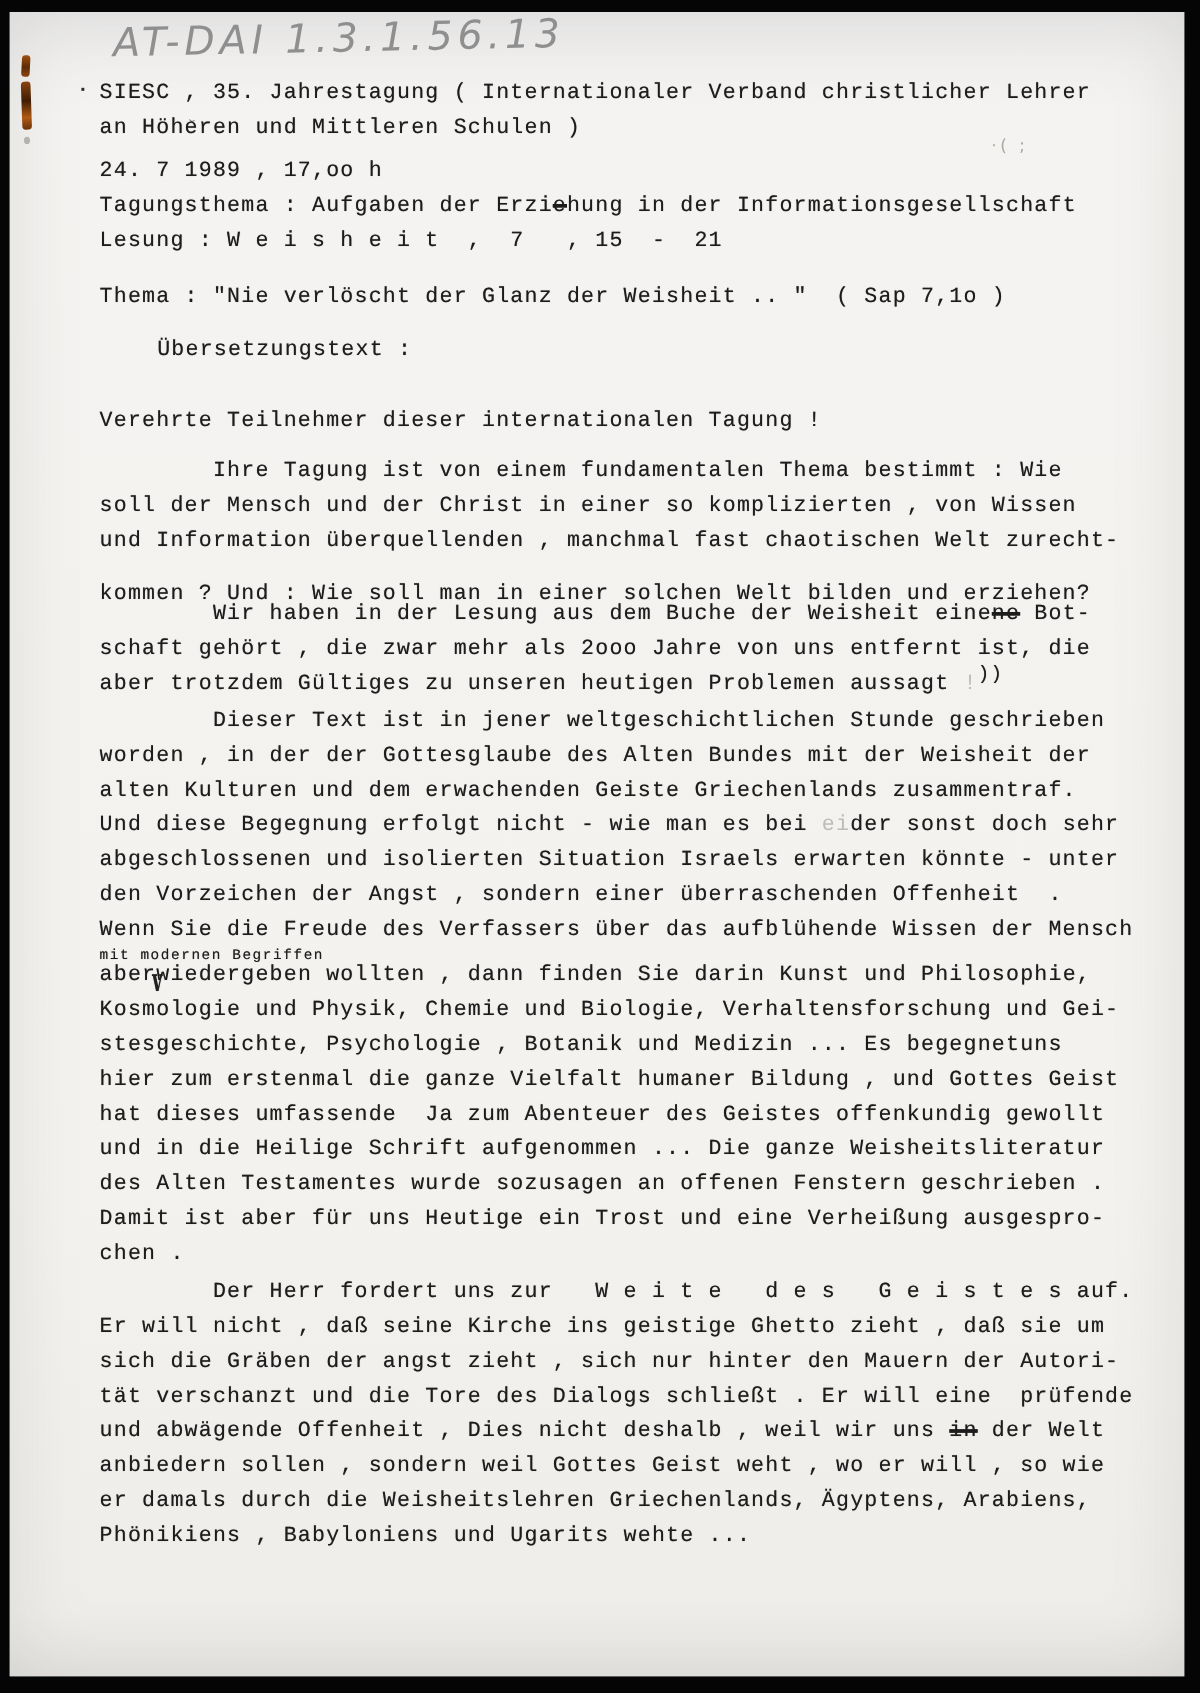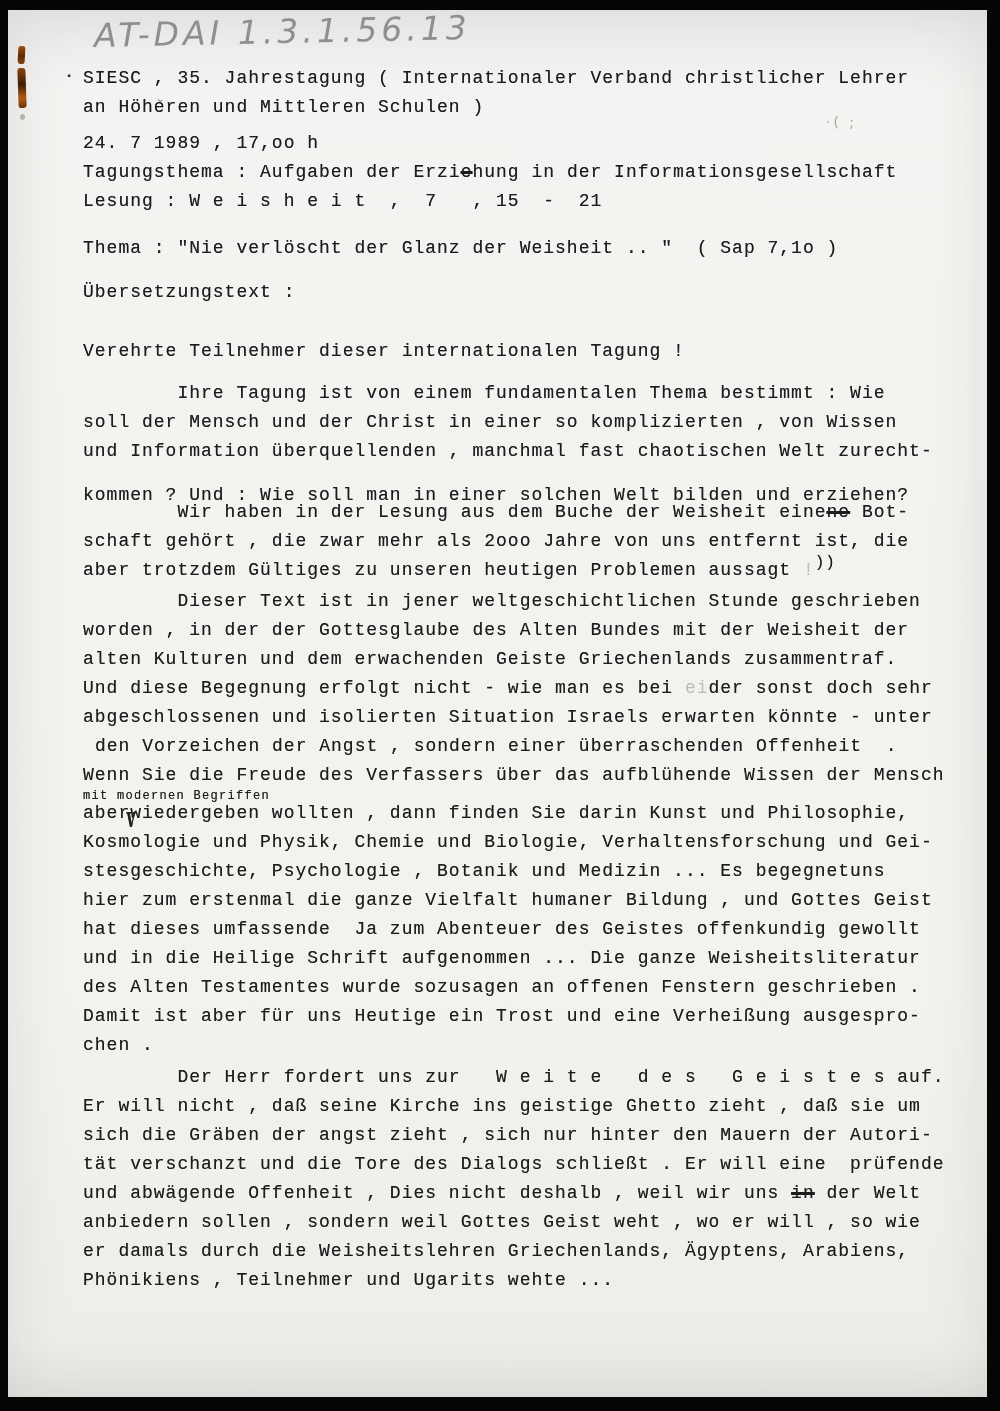--- a/index.html
+++ b/index.html
@@ -126,49 +126,49 @@
 
     <div class="faint-mark">·( ;</div>
 
     <div id="text-layer">
         <div class="line" style="top: 58px;"><span>SIESC , 35. Jahrestagung ( Internationaler Verband christlicher Lehrer</span></div>
         <div class="line" style="top: 87px;"><span>an Höheren und Mittleren Schulen )</span></div>
         <div class="line" style="top: 123px;"><span>24. 7 1989 , 17,oo h</span></div>
         <div class="line" style="top: 152px;"><span>Tagungsthema : Aufgaben der Erzi</span><span class="strike">e</span><span>hung in der Informationsgesellschaft</span></div>
         <div class="line" style="top: 181px; text-align: right;"><span>Lesung : W e i s h e i t  ,  7   , 15  -  21</span></div>
         <div class="line" style="top: 228px;"><span>Thema : "Nie verlöscht der Glanz der Weisheit .. "  ( Sap 7,1o )</span></div>
-        <div class="line" style="top: 272px;"><span>Übersetzungstext :</span></div>
+        <div class="line" style="top: 272px; margin-left: 48px;"><span>Übersetzungstext :</span></div>
         <div class="line" style="top: 331px;"><span>Verehrte Teilnehmer dieser internationalen Tagung !</span></div>
         <div class="line" style="top: 373px;"><span>        Ihre Tagung ist von einem fundamentalen Thema bestimmt : Wie</span></div>
         <div class="line" style="top: 402px;"><span>soll der Mensch und der Christ in einer so komplizierten , von Wissen</span></div>
         <div class="line" style="top: 431px;"><span>und Information überquellenden , manchmal fast chaotischen Welt zurecht-</span></div>
         <div class="line" style="top: 460px; margin-top: 15px;"><span>kommen ? Und : Wie soll man in einer solchen Welt bilden und erziehen?</span></div>
         <div class="line" style="top: 492px;"><span>        Wir haben in der Lesung aus dem Buche der Weisheit eine</span><span class="strike">ne</span><span> Bot-</span></div>
         <div class="line" style="top: 521px;"><span>schaft gehört , die zwar mehr als 2ooo Jahre von uns entfernt ist, die</span></div>
         <div class="line" style="top: 550px;"><span>aber trotzdem Gültiges zu unseren heutigen Problemen aussagt </span><span class="faint">!</span><span class="raised">))</span></div>
         <div class="line" style="top: 581px;"><span>        Dieser Text ist in jener weltgeschichtlichen Stunde geschrieben</span></div>
         <div class="line" style="top: 610px;"><span>worden , in der der Gottesglaube des Alten Bundes mit der Weisheit der</span></div>
         <div class="line" style="top: 639px;"><span>alten Kulturen und dem erwachenden Geiste Griechenlands zusammentraf.</span></div>
         <div class="line" style="top: 668px;"><span>Und diese Begegnung erfolgt nicht - wie man es bei </span><span class="faint">ei</span><span>der sonst doch sehr</span></div>
         <div class="line" style="top: 697px;"><span>abgeschlossenen und isolierten Situation Israels erwarten könnte - unter</span></div>
-        <div class="line" style="top: 726px; margin-left: 12px;"><span>den Vorzeichen der Angst , sondern einer überraschenden Offenheit  .</span></div>
+        <div class="line" style="top: 726px;"><span>den Vorzeichen der Angst , sondern einer überraschenden Offenheit  .</span></div>
         <div class="line" style="top: 755px;"><span>Wenn Sie die Freude des Verfassers über das aufblühende Wissen der Mensch</span></div>
         <div class="line insert" style="top: 779px;"><span>mit modernen Begriffen</span></div>
         <div class="line" style="top: 791px;"><span>aber</span><span class="caret">v</span><span>wiedergeben wollten , dann finden Sie darin Kunst und Philosophie,</span></div>
         <div class="line" style="top: 822px;"><span>Kosmologie und Physik, Chemie und Biologie, Verhaltensforschung und Gei-</span></div>
         <div class="line" style="top: 851px;"><span>stesgeschichte, Psychologie , Botanik und Medizin ... Es begegnetuns</span></div>
         <div class="line" style="top: 880px;"><span>hier zum erstenmal die ganze Vielfalt humaner Bildung , und Gottes Geist</span></div>
         <div class="line" style="top: 909px;"><span>hat dieses umfassende  Ja zum Abenteuer des Geistes offenkundig gewollt</span></div>
         <div class="line" style="top: 938px;"><span>und in die Heilige Schrift aufgenommen ... Die ganze Weisheitsliteratur</span></div>
         <div class="line" style="top: 967px;"><span>des Alten Testamentes wurde sozusagen an offenen Fenstern geschrieben .</span></div>
         <div class="line" style="top: 996px;"><span>Damit ist aber für uns Heutige ein Trost und eine Verheißung ausgespro-</span></div>
         <div class="line" style="top: 1025px;"><span>chen .</span></div>
         <div class="line" style="top: 1057px;"><span>        Der Herr fordert uns zur   W e i t e   d e s   G e i s t e s auf.</span></div>
         <div class="line" style="top: 1086px;"><span>Er will nicht , daß seine Kirche ins geistige Ghetto zieht , daß sie um</span></div>
         <div class="line" style="top: 1115px;"><span>sich die Gräben der angst zieht , sich nur hinter den Mauern der Autori-</span></div>
         <div class="line" style="top: 1144px;"><span>tät verschanzt und die Tore des Dialogs schließt . Er will eine  prüfende</span></div>
         <div class="line" style="top: 1173px;"><span>und abwägende Offenheit , Dies nicht deshalb , weil wir uns </span><span class="strike">in</span><span> der Welt</span></div>
         <div class="line" style="top: 1202px;"><span>anbiedern sollen , sondern weil Gottes Geist weht , wo er will , so wie</span></div>
         <div class="line" style="top: 1231px;"><span>er damals durch die Weisheitslehren Griechenlands, Ägyptens, Arabiens,</span></div>
-        <div class="line" style="top: 1260px;"><span>Phönikiens , Teilnehmer und Ugarits wehte ...</span></div>
+        <div class="line" style="top: 1260px;"><span>Phönikiens , Babyloniens und Ugarits wehte ...</span></div>
       </div>
   </div>
 </div>
 
 </body></html>

